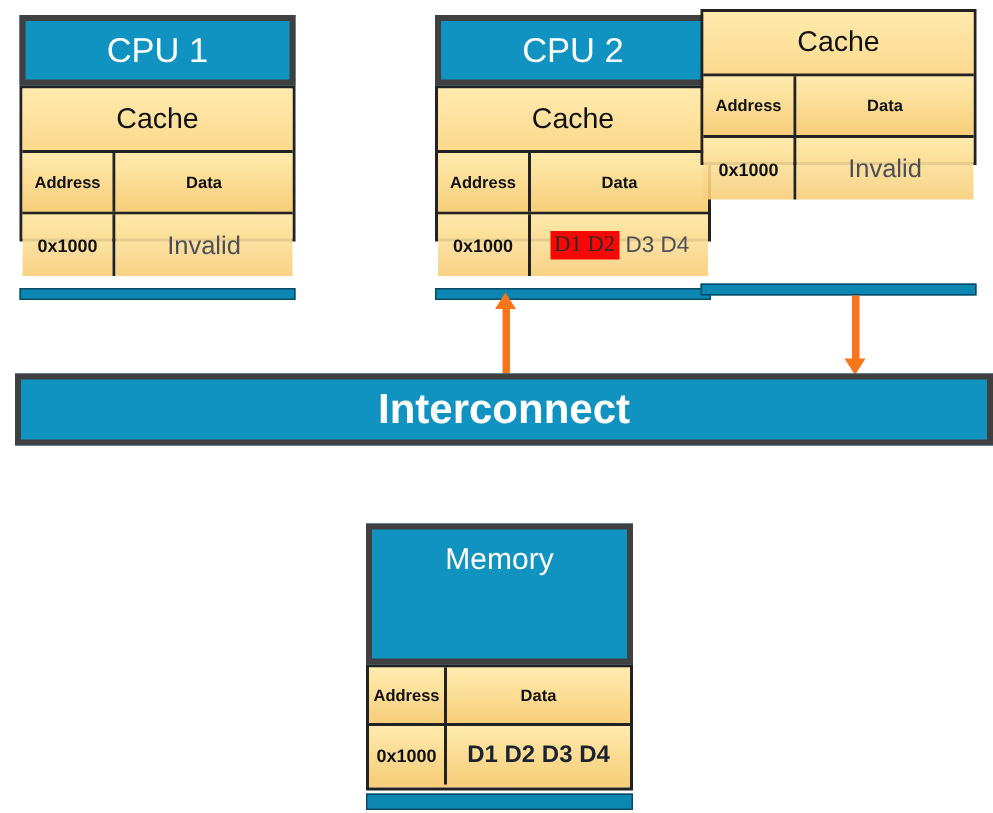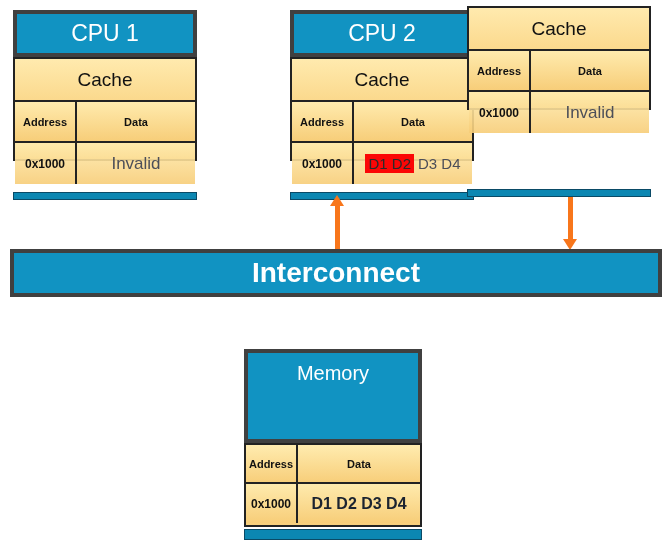--- a/index.html
+++ b/index.html
@@ -43,21 +43,21 @@
         font-size:19px;color:#111;display:flex;
         background:linear-gradient(#ffeaae,#fbd98d);}
   .hdr-row{height:41px;}
   .data-row{height:43px;}
   .addr-col{width:62px;border-right:2px solid var(--border-dark);}
   .data-col{flex:1;}
   .col-label{font-size:11px;font-weight:bold;color:#111;}
   .addr-val{font-size:12px;font-weight:600;color:#111;}
   .invalid-val{font-size:17px;color:var(--text-gray);}
   .cpu2-data{font-size:15px;color:var(--text-gray);}
-  .hl{background:var(--highlight-red);color:#2b2b2b;padding:1px 3px;}
+  .hl{background:var(--highlight-red);color:#2b2b2b;padding:1px 3px;font-family:Liberation Serif, serif;}
   .rest{margin-left:4px;}
   .strip{
     position:absolute;left:0;right:0;bottom:0;
     background:var(--strip-blue);
     border:1px solid #0a4a66;box-sizing:border-box;
   }
   .cpu .strip{height:8px;}
   .cpu-box1{left:13px;top:10px;height:190px;}
   .cpu-box2{left:242px;top:10px;height:190px;margin-left:48px;}
   .cpu-box3{left:467px;top:6px;height:191px;}

